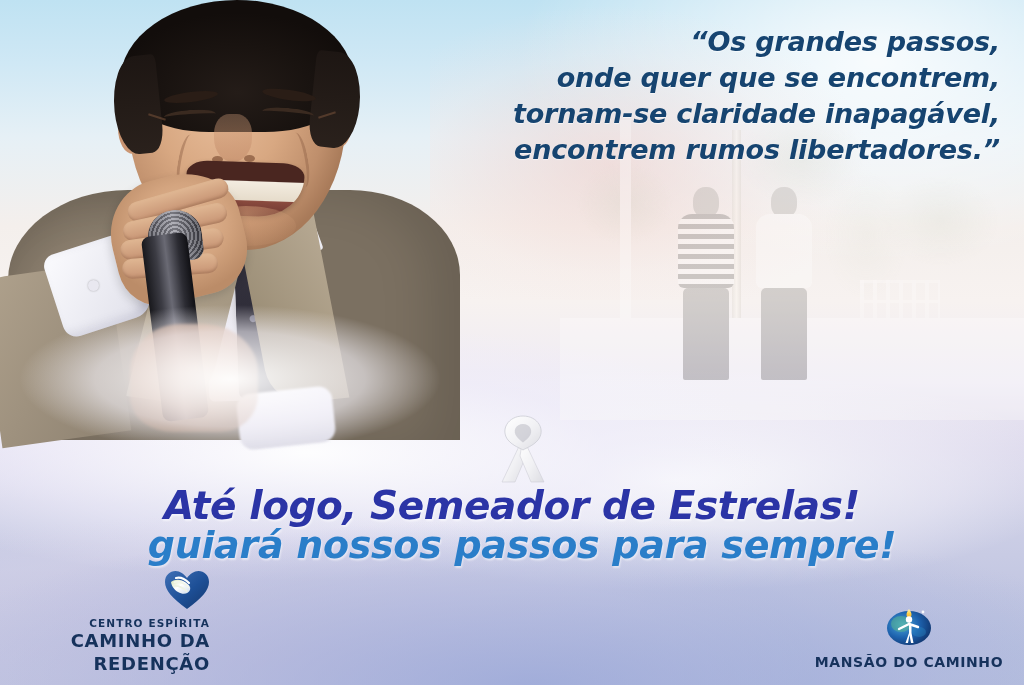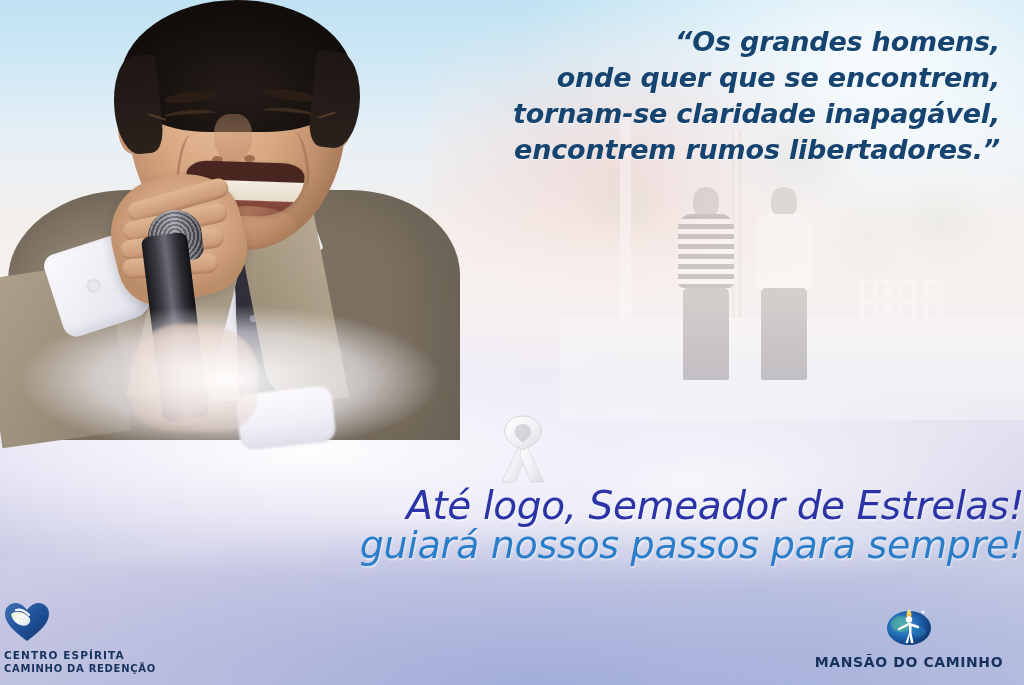--- a/index.html
+++ b/index.html
@@ -248,34 +248,34 @@
     letter-spacing:0.1px;
     text-shadow:0 1px 1px rgba(255,255,255,0.55);
   }
 
   
   .ribbon { position:absolute; left:488px; top:412px; width:70px; height:72px; }
 
   
   .headline {
     position:absolute; left:0; top:486px; width:1024px;
-    text-align:right;
+    text-align:center;
     font-family:"DejaVu Sans", sans-serif;
-    font-style:italic; font-weight:normal;
+    font-style:italic; font-weight:bold;
   }
   .headline .h1 { display:block; font-size:39px; line-height:1.03; color:#2b34a6; text-shadow:1px 2px 2px rgba(255,255,255,0.55); letter-spacing:-0.4px; }
   .headline .h2 { display:block; font-size:38px; line-height:1.05; color:#1d52b6; text-shadow:1px 2px 2px rgba(255,255,255,0.5); letter-spacing:-0.3px; }
   .headline .h3 { display:block; font-size:38px; line-height:1.05; color:#2a7ec9; text-shadow:1px 2px 2px rgba(255,255,255,0.5); letter-spacing:-0.3px;padding-left:20px; }
 
   
-  .logo-left { position:absolute; left:4px; bottom:10px; width:200px; text-align:left; }
+  .logo-left { position:absolute; left:10px; bottom:10px; width:200px; text-align:right; }
   .logo-right { position:absolute; right:10px; bottom:14px; width:210px; text-align:center; }
   .logo-mark { display:block; margin:0 auto 3px auto; }
   .logo-txt1 { display:block; font-size:10.5px; font-weight:bold; color:#16325c; letter-spacing:1.1px; line-height:1.25; }
-  .logo-txt2 { display:block; font-size:10px; font-weight:bold; color:#16325c; letter-spacing:0.7px; line-height:1.25; }
+  .logo-txt2 { display:block; font-size:18px; font-weight:bold; color:#16325c; letter-spacing:0.7px; line-height:1.25; }
   .logo-right .logo-txt2 { font-size:14px; letter-spacing:0.6px; }
 </style>
 </head>
 <body>
 
 <div id="poster">
 
   <div class="haze-warm"></div>
 
   <div class="bg-photo">
@@ -334,21 +334,21 @@
     <div class="finger f3"></div>
     <div class="finger f4"></div>
     <div class="mic-head"></div>
     <div class="mic-body"></div>
     <div class="cuff2"></div>
     <div class="hand2"></div>
     <div class="glowbase"></div>
   </div>
 
   <div class="quote">
-    <span class="ln">“Os grandes homens,</span>
+    <span class="ln">“Os grandes passos,</span>
     <span class="ln">onde quer que se encontrem,</span>
     <span class="ln">tornam-se claridade inapagável,</span>
     <span class="ln">encontrem rumos libertadores.”</span>
   </div>
 
   <div class="ribbon">
     <svg width="70" height="72" viewBox="0 0 70 72" xmlns="http://www.w3.org/2000/svg">
       <defs>
         <linearGradient id="rg" x1="0" y1="0" x2="1" y2="1">
           <stop offset="0%" stop-color="#ffffff"></stop>

